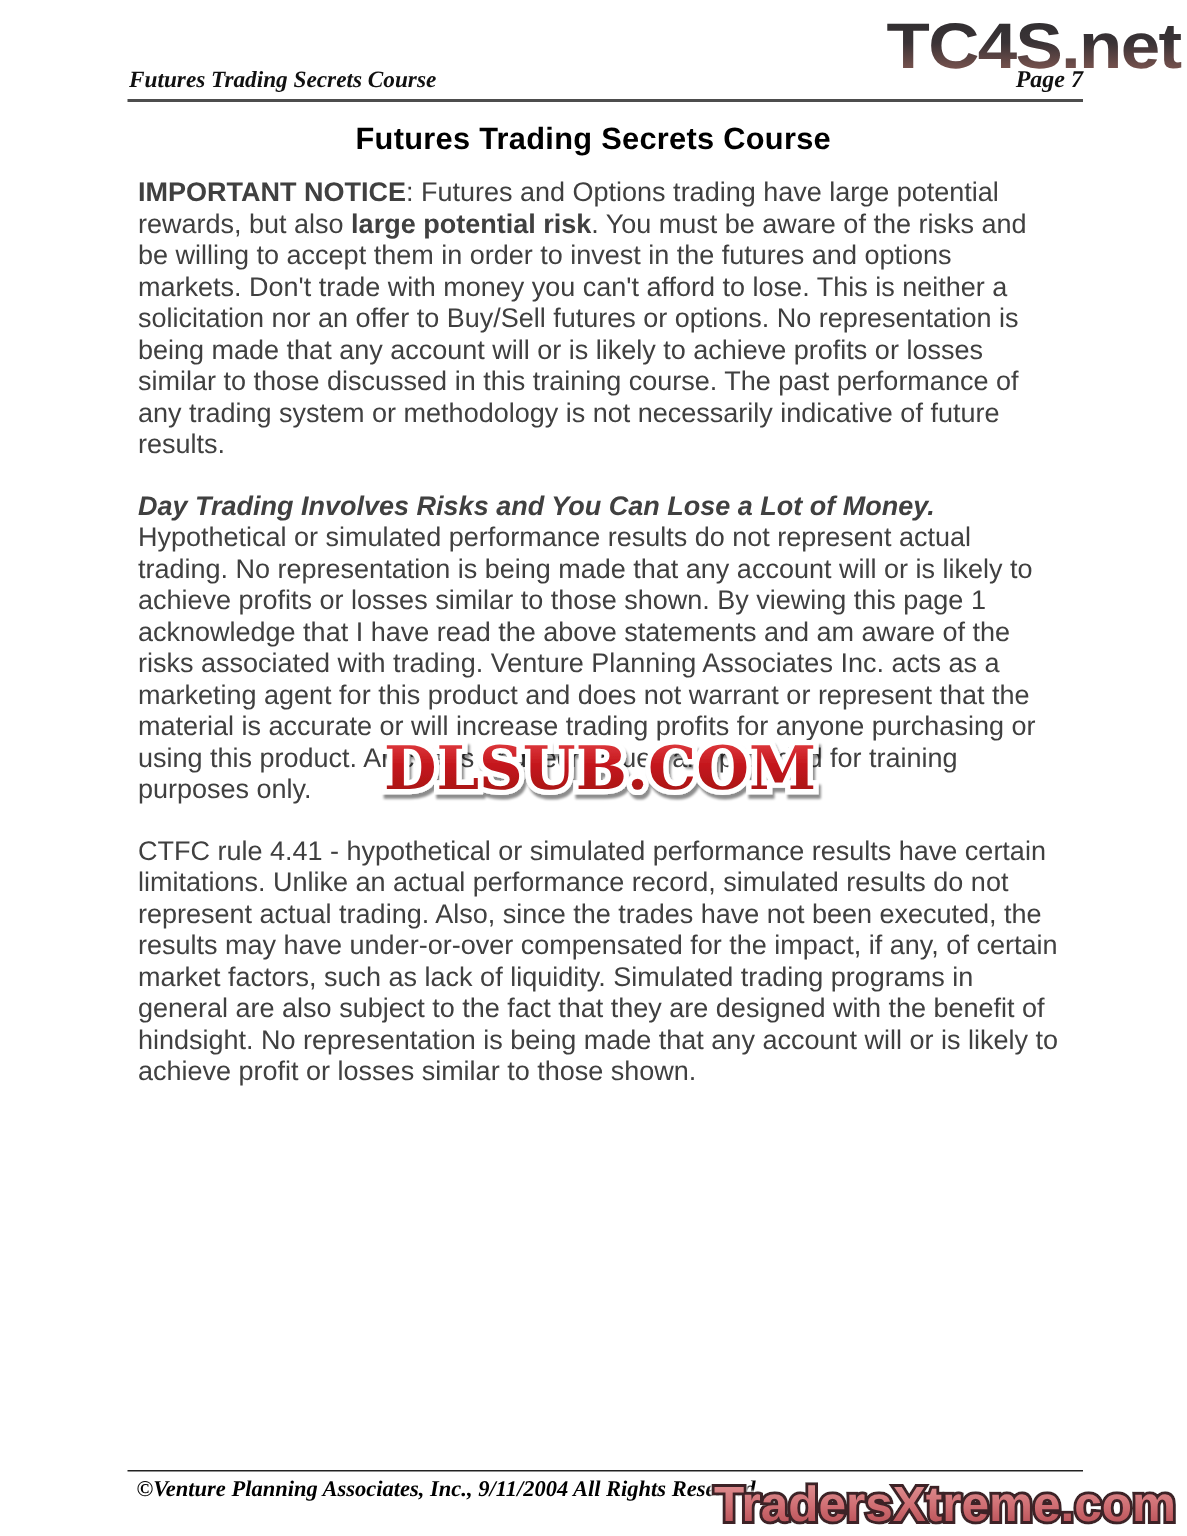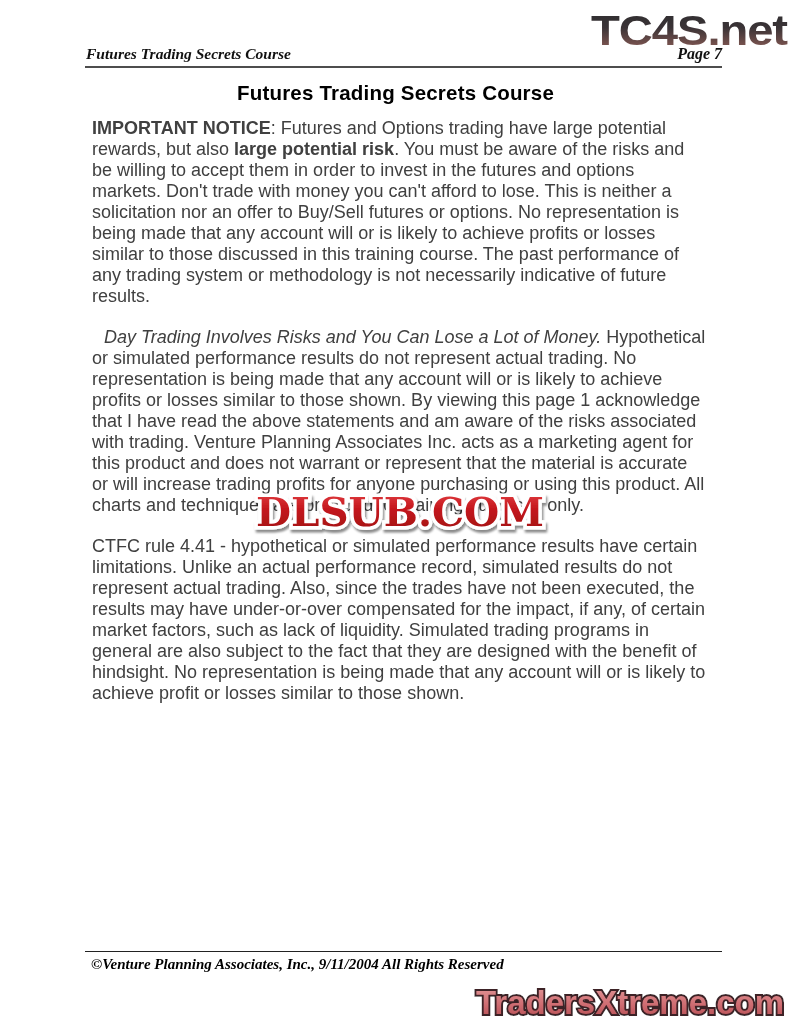--- a/index.html
+++ b/index.html
@@ -34,25 +34,25 @@
     margin:21px 0 0 92px;
     font-size:20px;font-weight:bold;color:#000;
   }
   .para{
     margin:13px 71px 0 92px;width:616px;
     font-size:18px;line-height:21px;
     color:#404040;
   }
   .para.gap{margin-top:20px;}
   .b{font-weight:bold;}
-  .bi{font-weight:normal;font-style:italic;margin-left:12px;}
+  .bi{font-weight:bold;font-style:italic;}
   
   .dlsub{position:absolute;left:249px;top:484px;}
   
-  .footer{position:absolute;left:85px;top:951px;width:637px;}
+  .footer{position:absolute;left:85px;top:980px;width:637px;}
   .footer-rule{border:none;border-top:1.5px solid #222;margin:0;height:0;}
   .footer-text{
     margin:4px 0 0 6px;
     font-family:"Liberation Serif",serif;
     font-weight:bold;font-style:italic;
     font-size:15px;color:#000;
   }
   .tx{position:absolute;left:470px;top:980px;}
 </style>
 </head>

